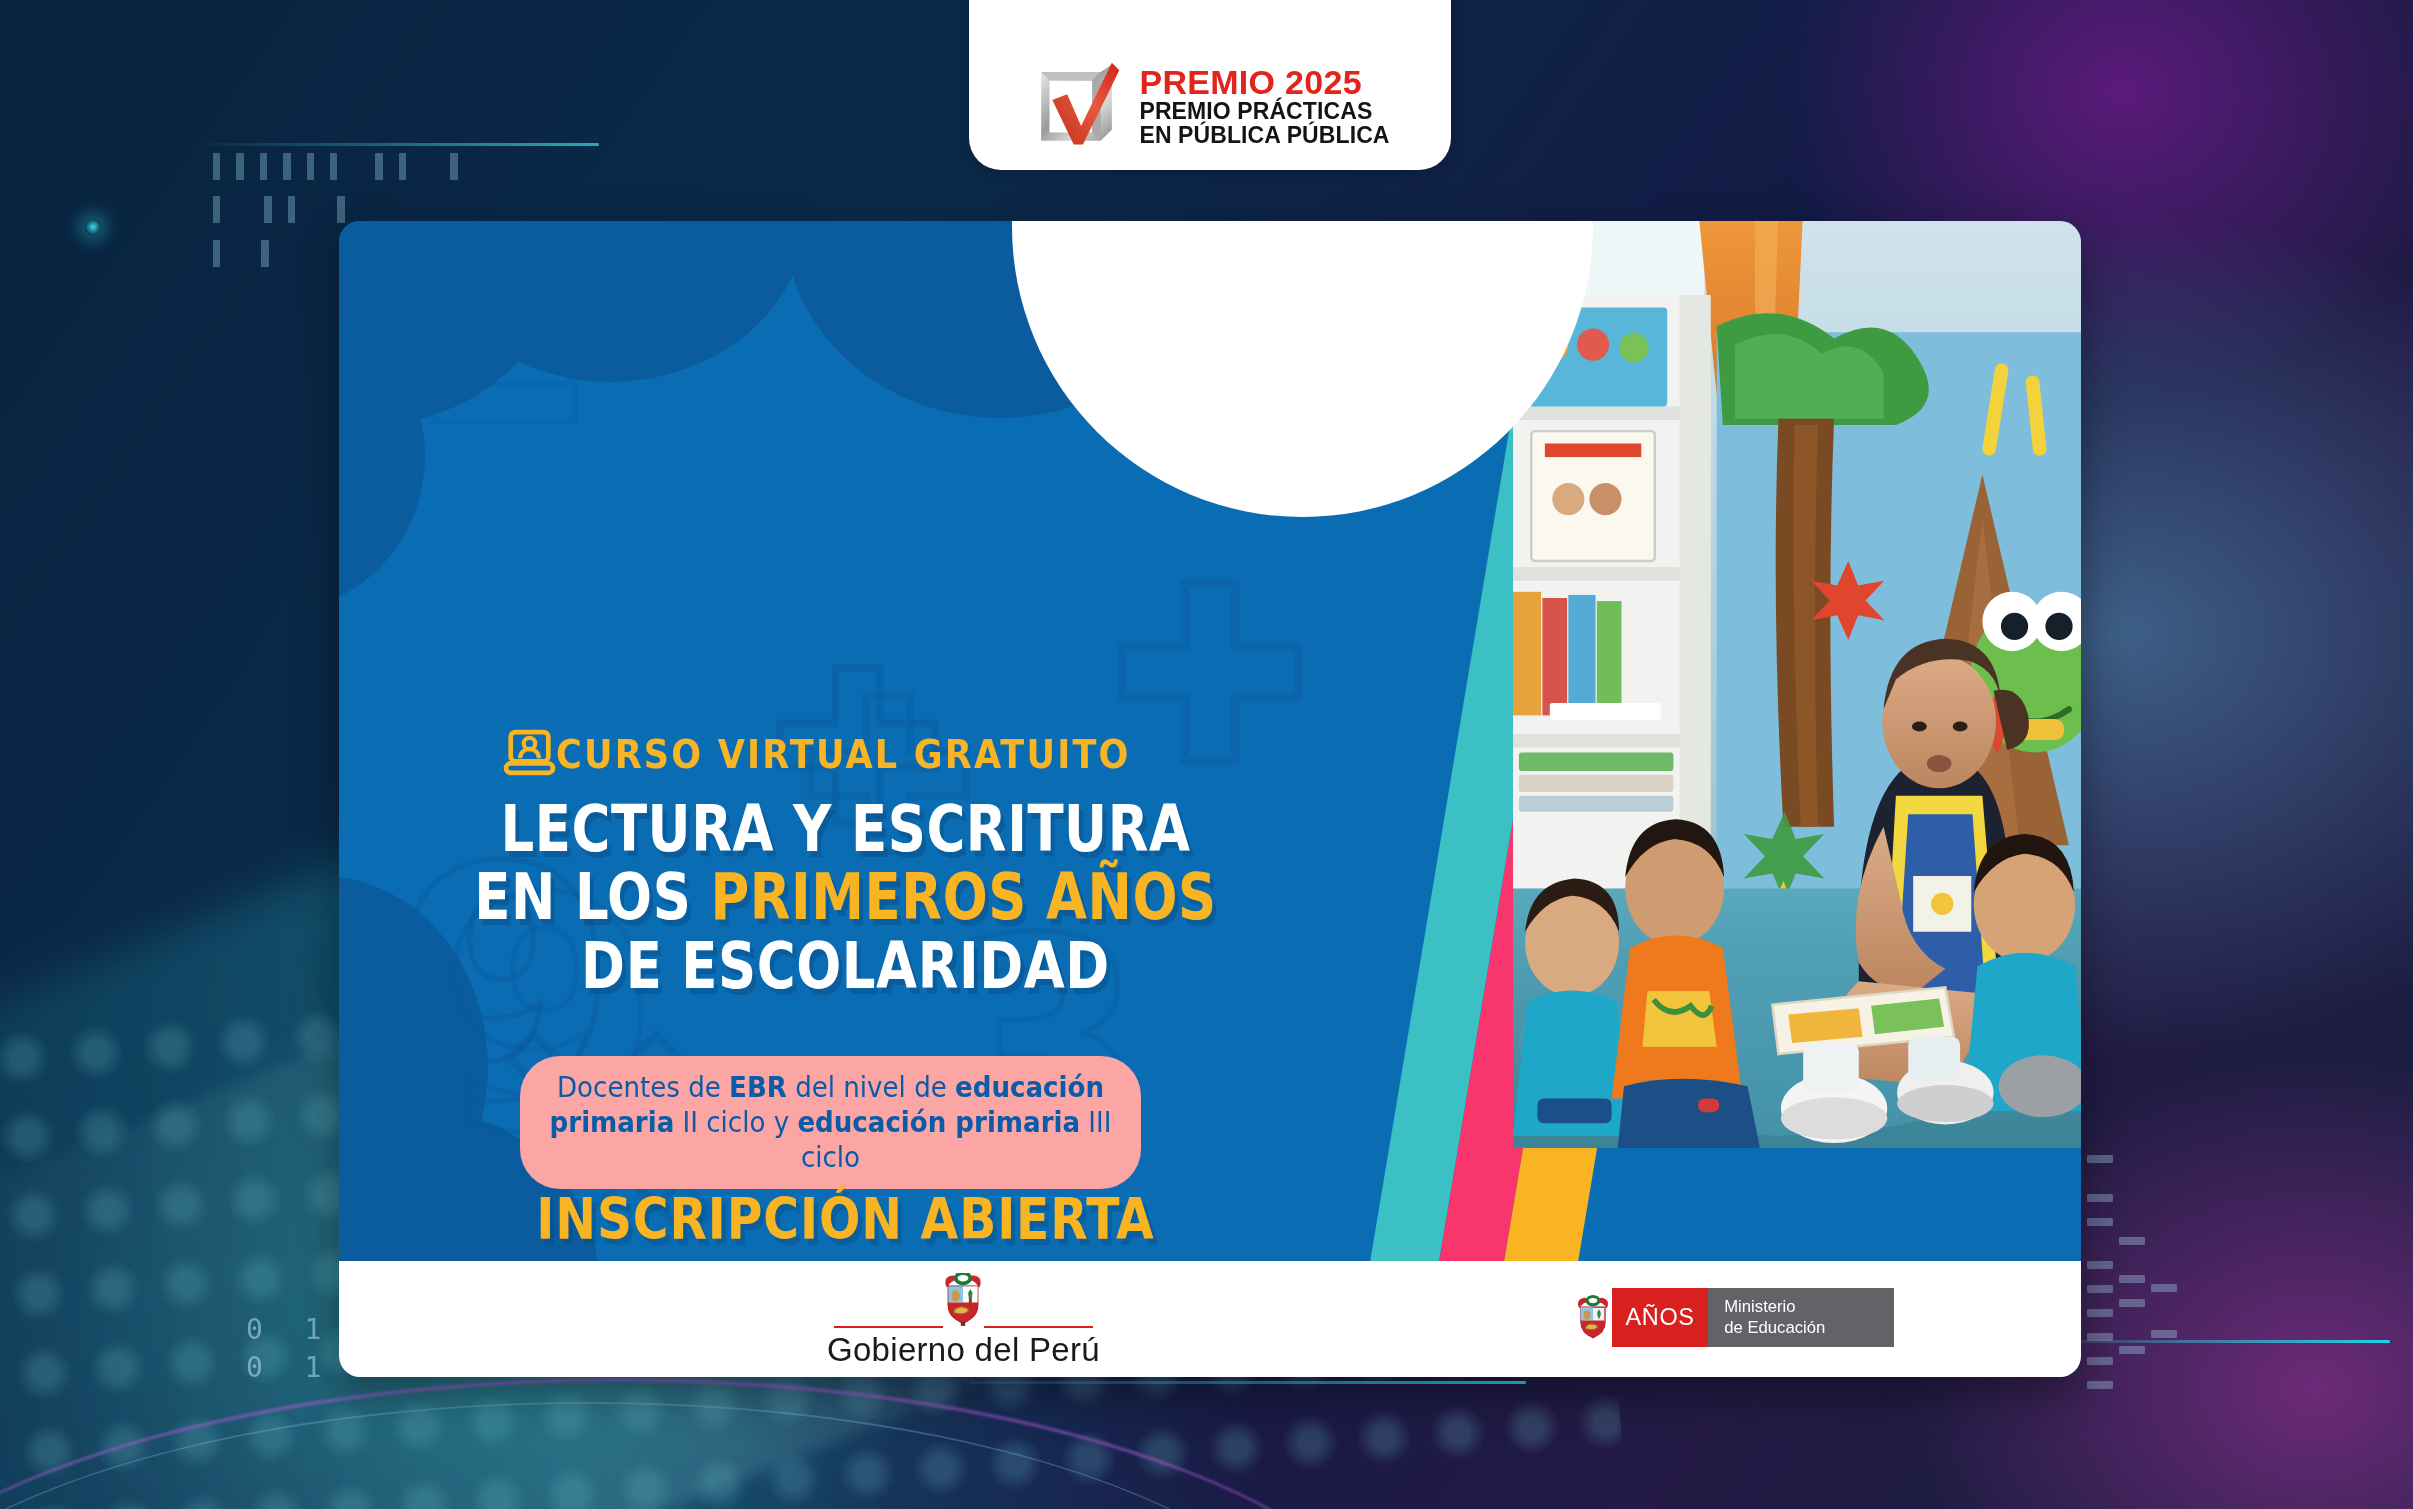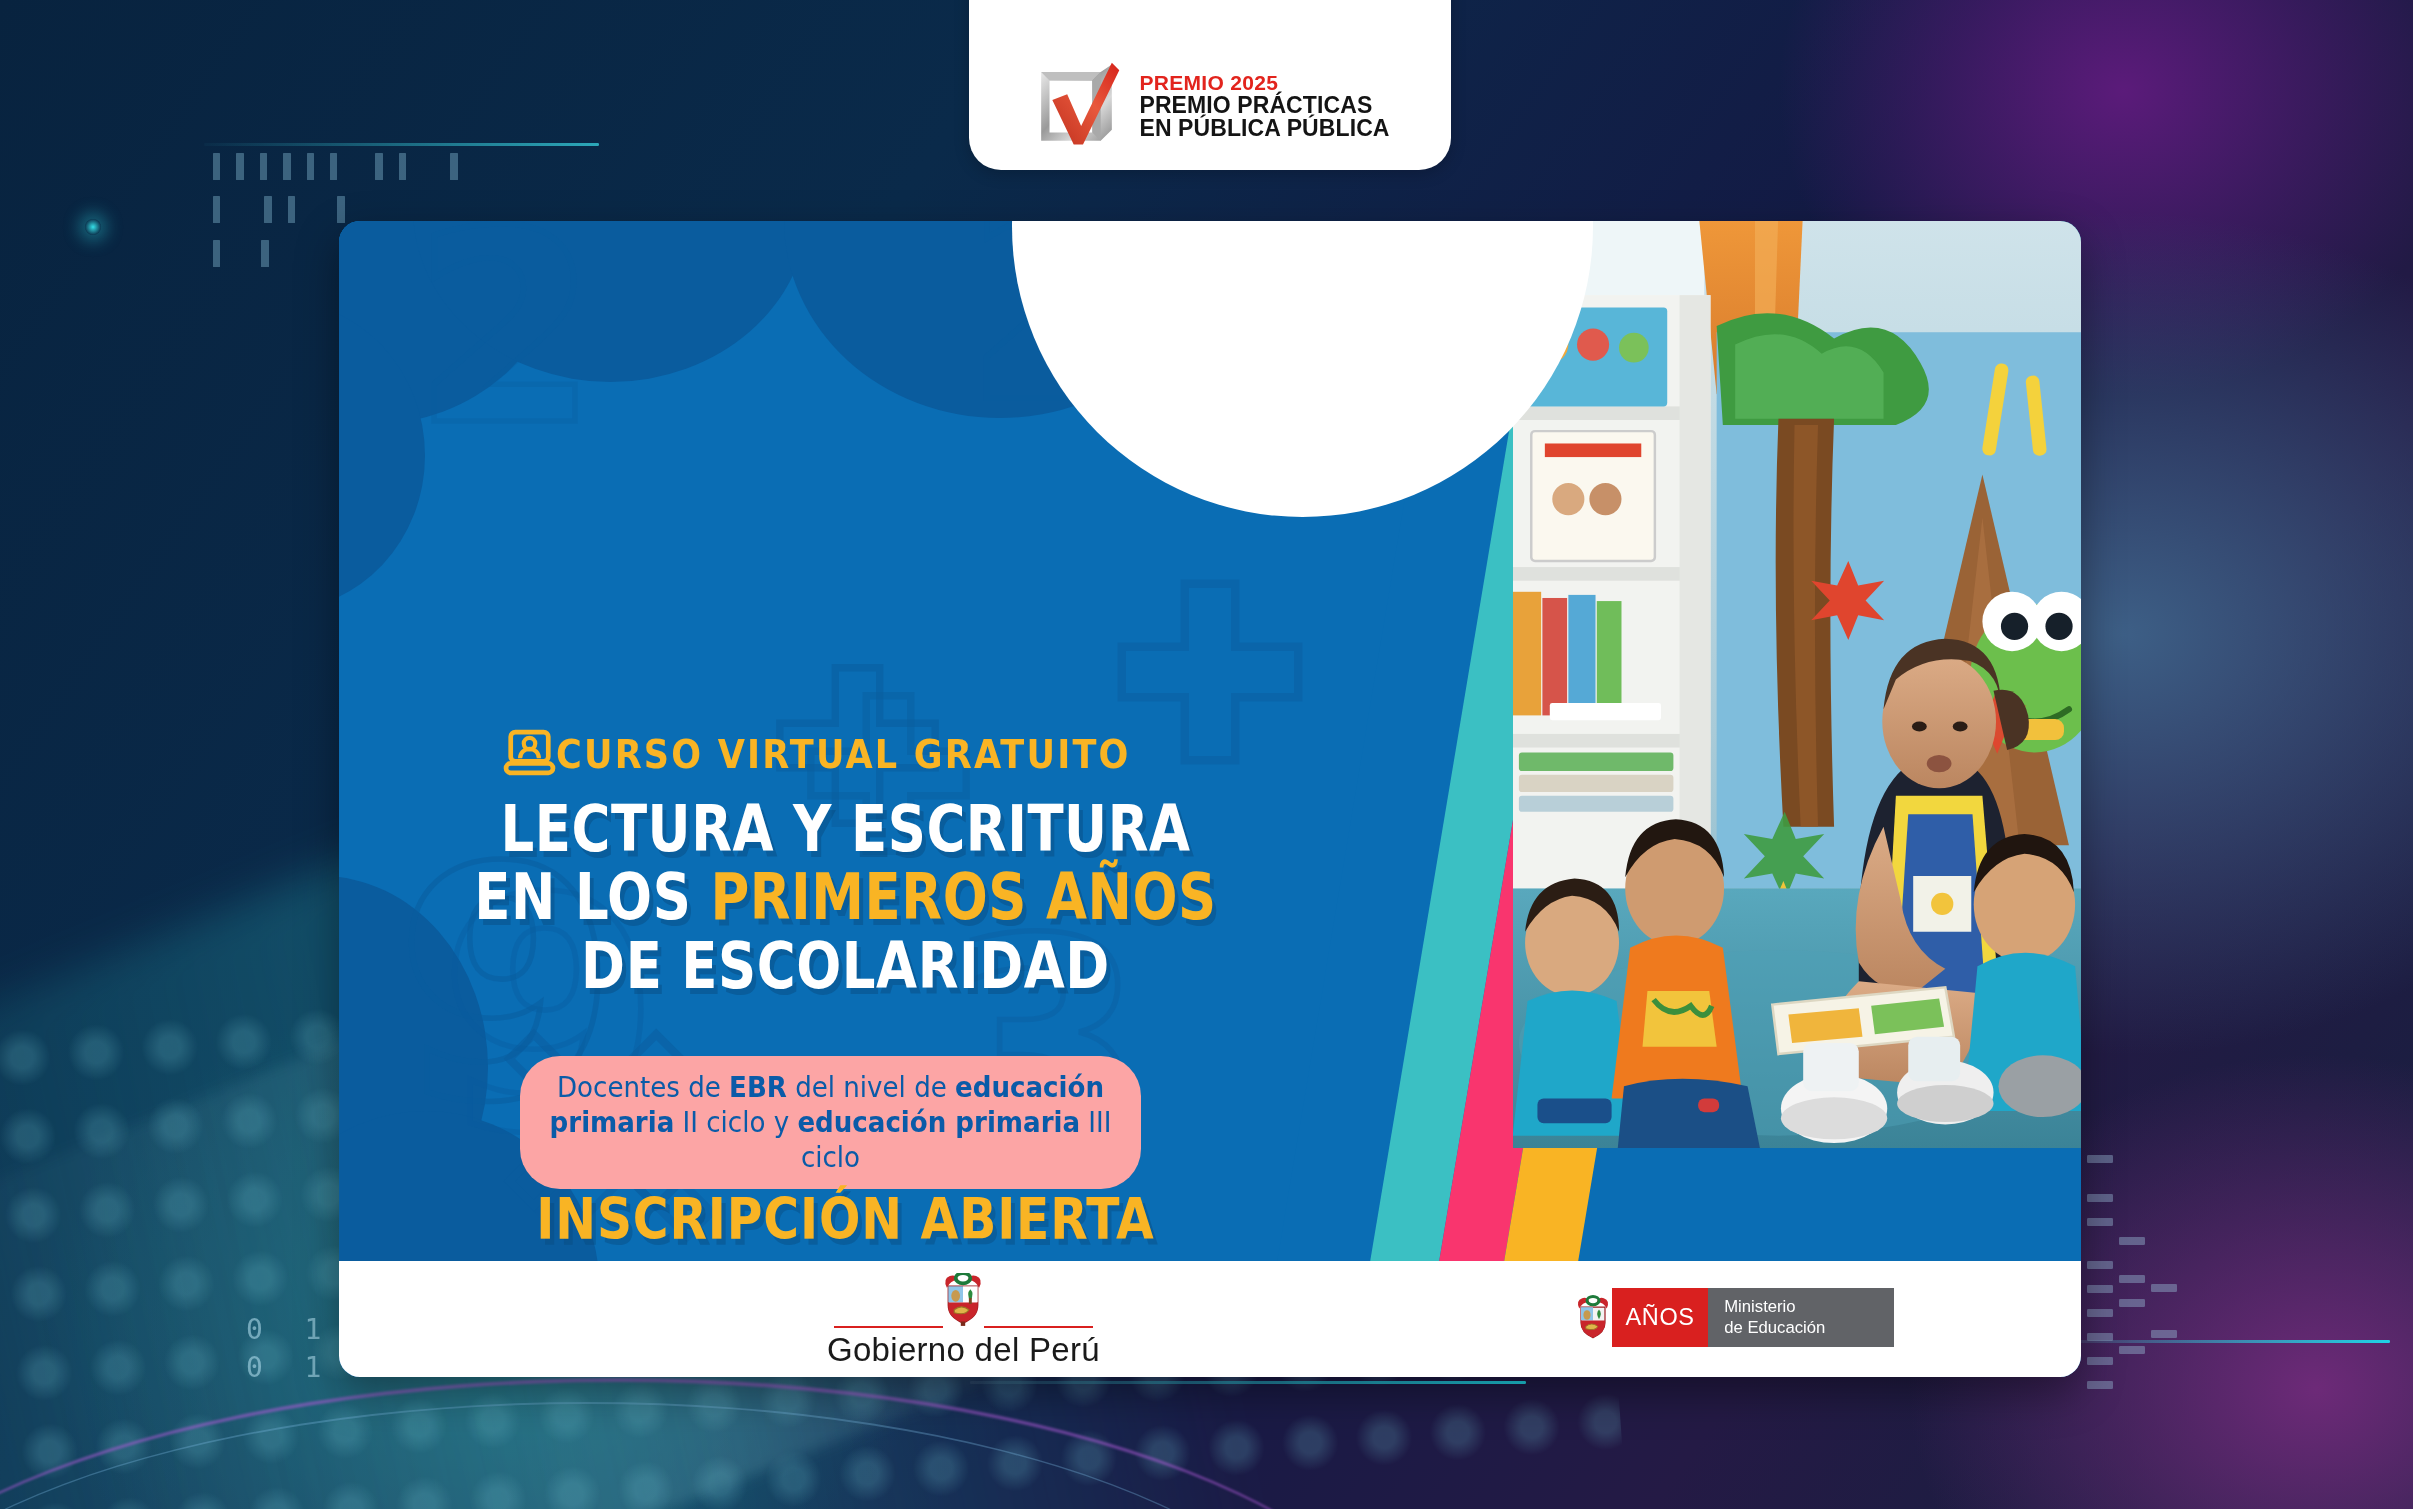--- a/index.html
+++ b/index.html
@@ -64,21 +64,21 @@
 
   
   #badge{
     position:absolute;left:969px;top:-25px;width:482px;height:179px;
     background:#fff;border-radius:0 0 32px 32px;
     display:flex;align-items:flex-end;justify-content:center;padding-bottom:16px;
     box-shadow:0 3.7px 16px rgba(0,0,0,.20);
   }
   .badge-inner{display:flex;align-items:center;gap:16px;}
   .badge-text{line-height:1.04;}
-  .badge-l1{color:#e2241d;font-size:21px;font-weight:bold;letter-spacing:0.3px;}
+  .badge-l1{color:#e2241d;font-size:34px;font-weight:bold;letter-spacing:0.3px;}
   .badge-l2,.badge-l3{color:#141414;font-size:23px;font-weight:bold;letter-spacing:0.1px;}
 
   
   #card{
     position:absolute;left:339px;top:221px;width:1742px;height:1156px;
     border-radius:21px;overflow:hidden;
     box-shadow:0 16px 43px rgba(0,0,0,.38);
     background:#0a6db4;
   }
   

